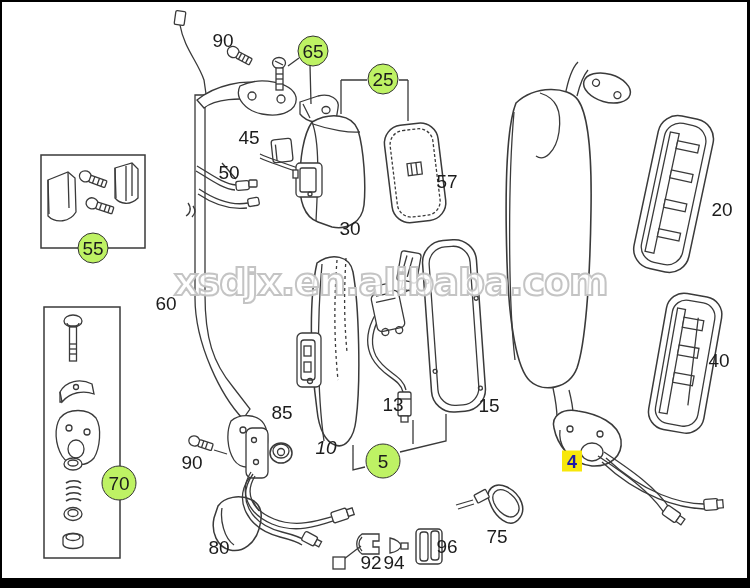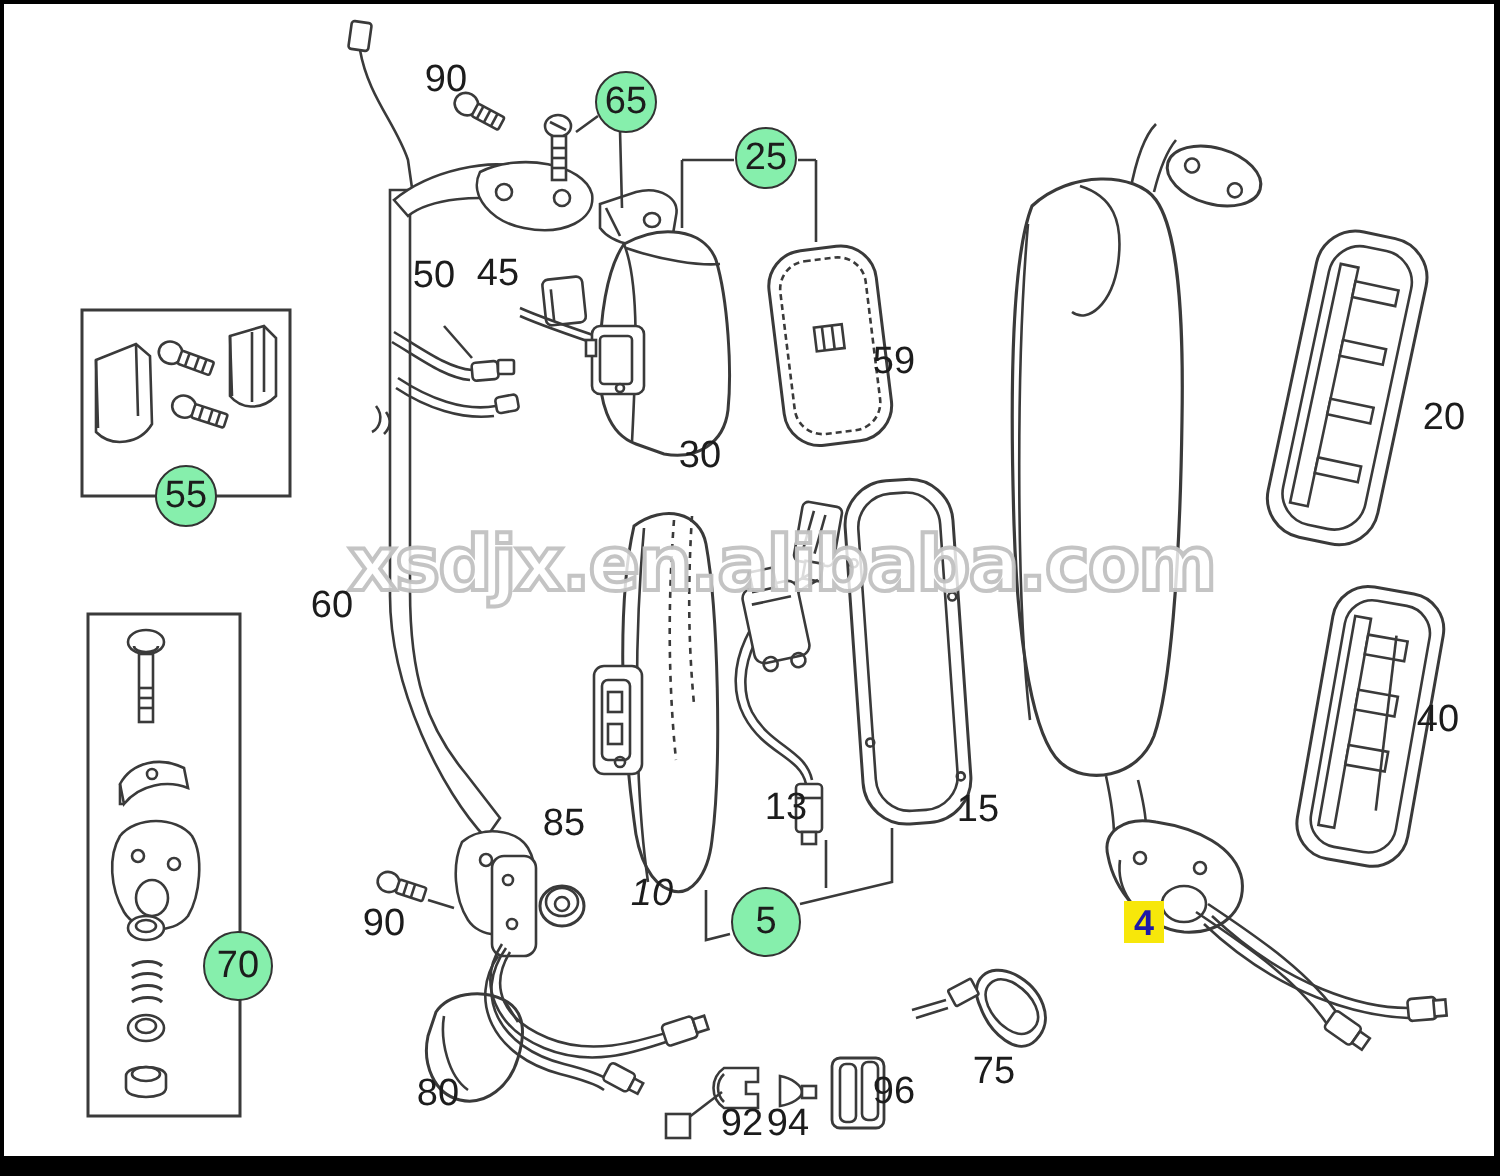--- a/index.html
+++ b/index.html
@@ -19,21 +19,21 @@
     letter-spacing:-1px;color:rgba(255,255,255,0.82);
     -webkit-text-stroke:2px rgba(193,193,193,0.95);
     white-space:nowrap;
   }
   .label{
     position:absolute;transform:translate(-50%,-50%);z-index:30;
     font-size:19px;color:#1c1c1c;white-space:nowrap;line-height:1;
   }
   .label.circled{
     width:29px;height:29px;border:1.6px solid #333;border-radius:50%;
-    background:#86efac;display:flex;align-items:center;justify-content:center;
+    background:#bef264;display:flex;align-items:center;justify-content:center;
   }
   .label.circled.big{width:33px;height:33px;}
   .label.highlight{
     background:#f7e70a;color:#1d18a8;font-weight:bold;font-size:18px;
     width:20px;height:21px;display:flex;align-items:center;justify-content:center;
   }
 </style>
 </head>
 <body>
 
@@ -314,22 +314,22 @@
   <div class="watermark">xsdjx.en.alibaba.com</div>
 
   <div class="label" style="left:223px;top:40px;">90</div>
   <div class="label circled" style="left:313px;top:51px;">
       <span>65</span>
     </div>
   <div class="label circled" style="left:383px;top:79px;">
       <span>25</span>
     </div>
   <div class="label" style="left:249px;top:137px;">45</div>
-  <div class="label" style="left:217px;top:138px;">50</div>
-  <div class="label" style="left:447px;top:181px;">59</div>
+  <div class="label" style="left:217px;top:172px;padding-left:24px;">50</div>
+  <div class="label" style="left:447px;top:181px;">57</div>
   <div class="label" style="left:350px;top:228px;">30</div>
   <div class="label" style="left:722px;top:209px;">20</div>
   <div class="label circled" style="left:93px;top:248px;">
       <span>55</span>
     </div>
   <div class="label" style="left:166px;top:303px;">60</div>
   <div class="label" style="left:489px;top:385px;margin-top:20px;">15</div>
   <div class="label" style="left:393px;top:404px;">13</div>
   <div class="label" style="left:282px;top:412px;">85</div>
   <div class="label" style="left:326px;top:447px;font-style:italic;">10</div>

